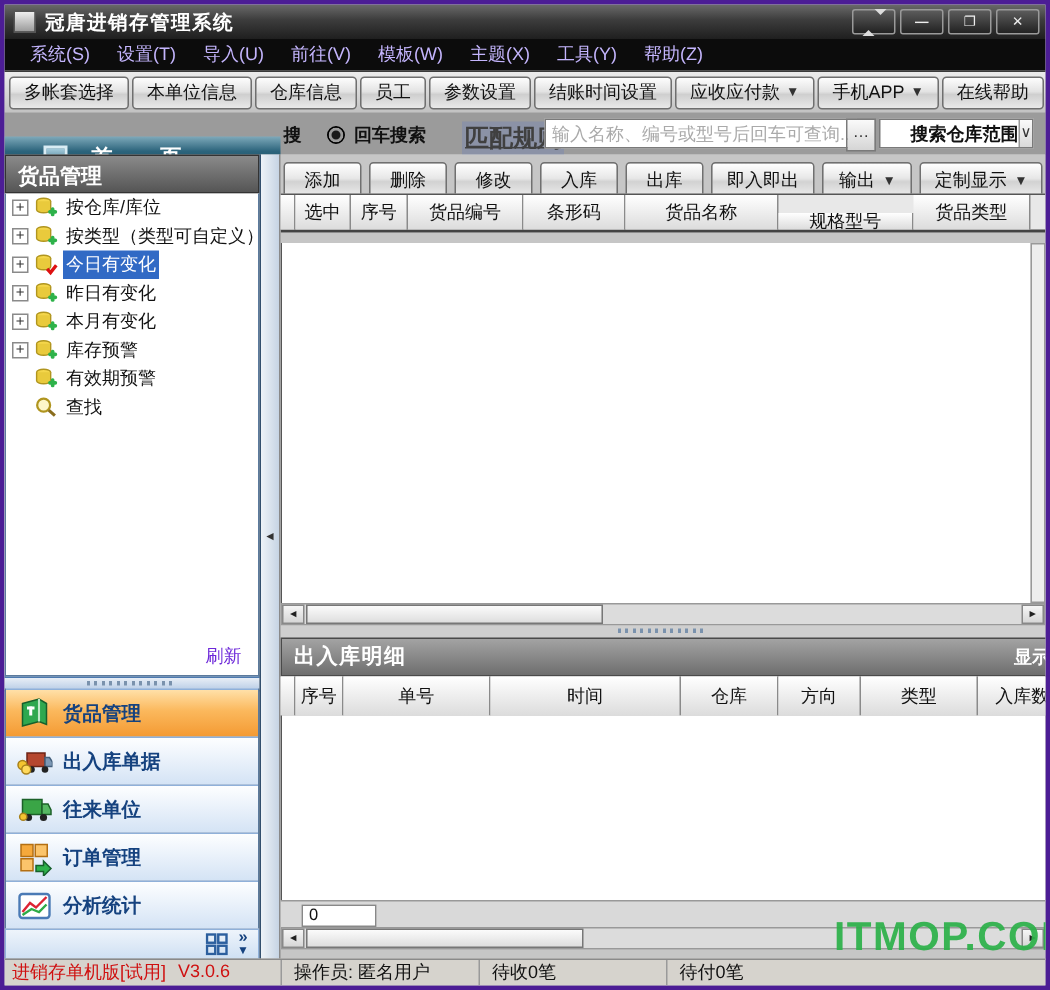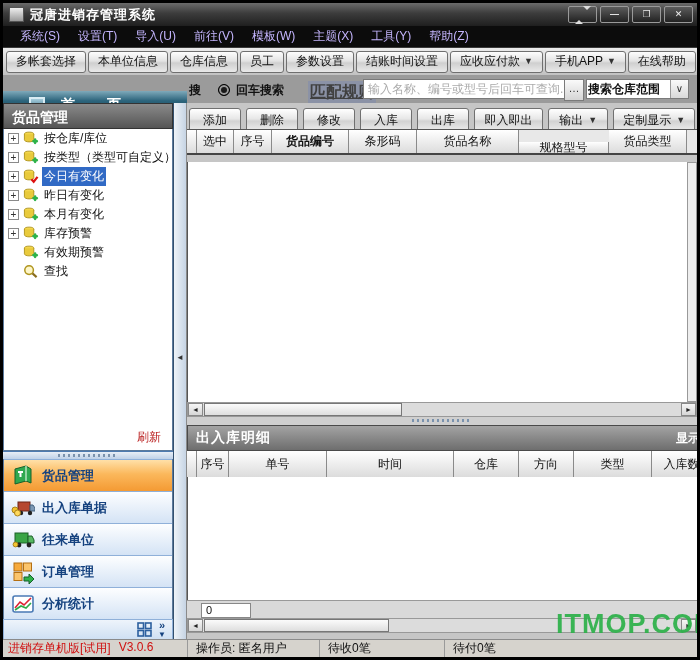--- a/index.html
+++ b/index.html
@@ -1,18 +1,18 @@
 <!DOCTYPE html>
 <html><head>
 <meta charset="utf-8">
 <style>
   html,body{margin:0;padding:0;}
   body{font-family:"Liberation Sans","DejaVu Sans",sans-serif;background:#666;}
   .window{position:relative;width:700px;height:660px;box-sizing:border-box;
-    border:3px solid #000000;background:#c6c6c6;overflow:hidden;}
+    border:3px solid #4c1d95;background:#c6c6c6;overflow:hidden;}
   
   .titlebar{position:absolute;left:0;top:0;right:0;height:23px;
     background:linear-gradient(#6a6a6a,#3c3c3c 45%,#1f1f1f);display:flex;align-items:center;
     color:#fff;font-size:13px;font-weight:bold;padding:0 4px;box-sizing:border-box;}
   .app-icon{width:13px;height:13px;background:linear-gradient(#efefef,#9a9a9a);
     border:1px solid #555;margin:0 6px 0 2px;}
   .tb-title{flex:1;letter-spacing:1px;}
   .winbtns{display:flex;gap:3px;}
   .winbtn{width:27px;height:15px;background:linear-gradient(#5c5c5c,#222);
     border:1px solid #9a9a9a;border-radius:2px;color:#eee;font-size:9px;line-height:14px;
@@ -49,41 +49,41 @@
   .rule-link{position:absolute;left:305px;top:6px;font-size:16px;font-weight:bold;color:#404040;
     text-decoration:underline;background:rgba(90,120,200,.25);padding:1px 2px;}
   .search-input{position:absolute;left:360px;top:4px;width:198px;height:18px;border:1px solid #7a7a7a;
     font-size:12px;padding:0 4px;color:#333;background:#fff;font-family:inherit;}
   .search-input::placeholder{color:#aaa;}
   .ellipsis-btn{position:absolute;left:561px;top:4px;width:18px;height:20px;
     background:linear-gradient(#fafafa,#d5d5d5);border:1px solid #7a7a7a;font-size:11px;
     text-align:center;line-height:16px;color:#333;}
   .scope-combo{position:absolute;left:583px;top:4px;width:103px;height:20px;background:#fff;
     border:1px solid #7a7a7a;display:flex;align-items:center;box-sizing:border-box;}
-  .scope-text{flex:1;font-size:12px;font-weight:bold;color:#111;padding-left:1px;white-space:nowrap;}
+  .scope-text{flex:1;font-size:12px;font-weight:bold;color:#111;padding-left:20px;white-space:nowrap;}
   .combo-arrow{width:17px;height:18px;background:linear-gradient(#fafafa,#d9d9d9);
     border-left:1px solid #9a9a9a;text-align:center;font-size:10px;line-height:18px;color:#333;}
   
   .bodyarea{position:absolute;left:0;top:100px;right:0;height:537px;background:#c6c6c6;}
   
   .leftcol{position:absolute;left:0;top:0;width:170px;height:100%;}
   .panel-header{position:absolute;left:0;top:0;right:0;height:26px;
     background:linear-gradient(#8a8a8a,#555);color:#fff;font-size:14px;font-weight:bold;
     line-height:26px;padding-left:8px;border:1px solid #333;box-sizing:border-box;}
   .tree{position:absolute;left:0;top:26px;right:0;height:322px;background:#fff;
     border:1px solid #5c7a9c;border-top:none;box-sizing:border-box;overflow:hidden;}
   .titem{display:flex;align-items:center;height:19px;font-size:12px;color:#111;
     padding-left:4px;white-space:nowrap;position:relative;}
   .texp{width:11px;height:11px;border:1px solid #8a8a8a;background:#fff;font-size:10px;
     line-height:9px;text-align:center;color:#333;box-sizing:border-box;margin-right:3px;flex:none;}
   .texp.none{visibility:hidden;}
   .tico{width:17px;height:15px;margin-right:3px;flex:none;}
   .tlabel{padding:1px 2px;}
   .titem.sel .tlabel{background:#316ac5;color:#fff;}
-  .refresh-link{position:absolute;right:12px;top:326px;font-size:12px;color:#b91c1c;cursor:pointer;}
+  .refresh-link{position:absolute;right:12px;top:326px;font-size:12px;color:#6d28d9;cursor:pointer;}
   .hsplit{position:absolute;left:0;top:348px;right:0;height:8px;
     background:linear-gradient(#e8eef6,#b9cde6);border-top:1px solid #4d7ab0;border-bottom:1px solid #4d7ab0;}
   .hsplit .dots, .msplit .dots{height:3px;width:60px;margin:2px auto 0;
     background:repeating-linear-gradient(90deg,#7a92ad 0 2px,transparent 2px 5px);}
   .nav{position:absolute;left:0;top:356px;right:0;height:160px;border-left:1px solid #5c7a9c;
     border-right:1px solid #5c7a9c;box-sizing:border-box;}
   .nav-item{height:32px;display:flex;align-items:center;gap:7px;padding-left:7px;
     background:linear-gradient(#fdfeff,#d4e3f5);border-top:1px solid #8fb0d9;box-sizing:border-box;
     font-size:13px;font-weight:bold;color:#15427f;cursor:pointer;}
   .nav-item.sel{background:linear-gradient(#ffe0a8,#fbb85c 45%,#f49a33);}
@@ -411,21 +411,21 @@
         <button class="mbtn push-right">
             <span>定制显示</span>
             <span class="dd-arrow">▼</span>
           </button>
       </div>
 
       <div class="gridhdr">
         <div class="gcell" style="width:10px;"></div>
         <div class="gcell" style="width:37px;">选中</div>
         <div class="gcell" style="width:38px;">序号</div>
-        <div class="gcell" style="width:77px;font-weight:bold;">货品编号</div>
+        <div class="gcell" style="width:77px;">货品编号</div>
         <div class="gcell" style="width:68px;">条形码</div>
         <div class="gcell" style="width:102px;">货品名称</div>
         <div class="gcell" style="width:90px;margin-top:12px;">规格型号</div>
         <div class="gcell" style="width:78px;">货品类型</div>
       </div>
 
       <div class="gridbody"></div>
       <div class="vscroll"></div>
 
       <div class="hscroll hs1">

